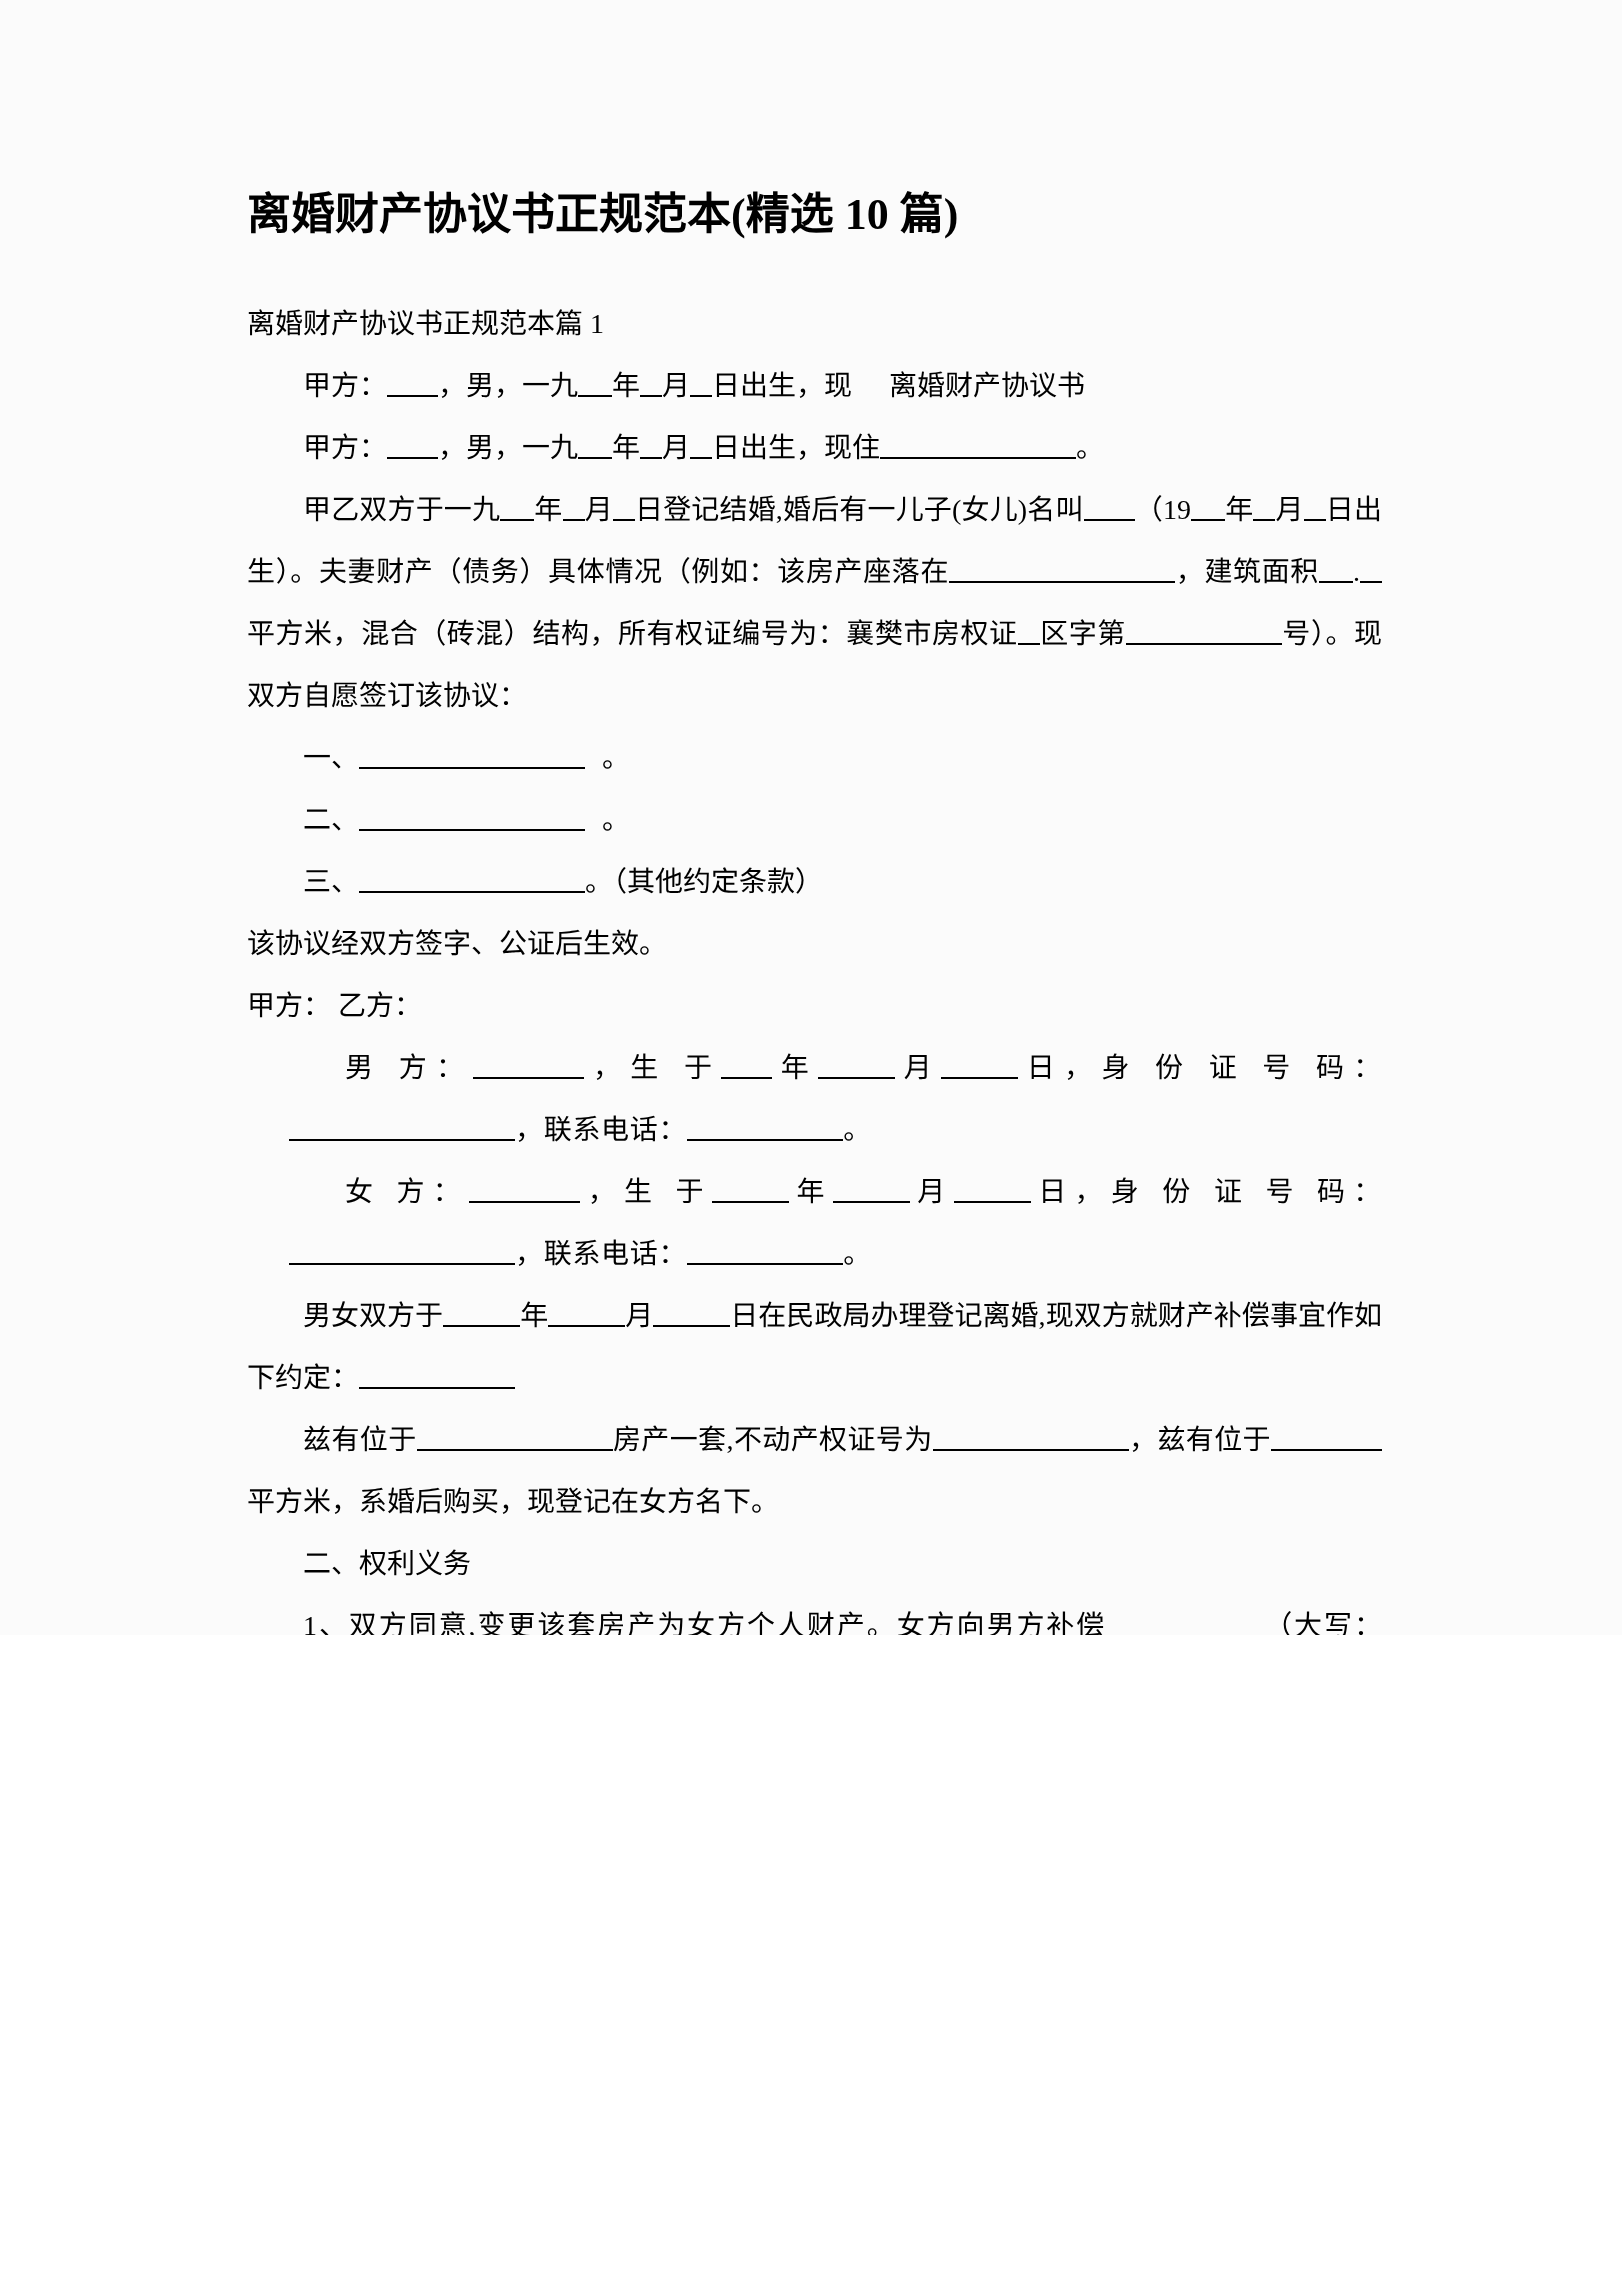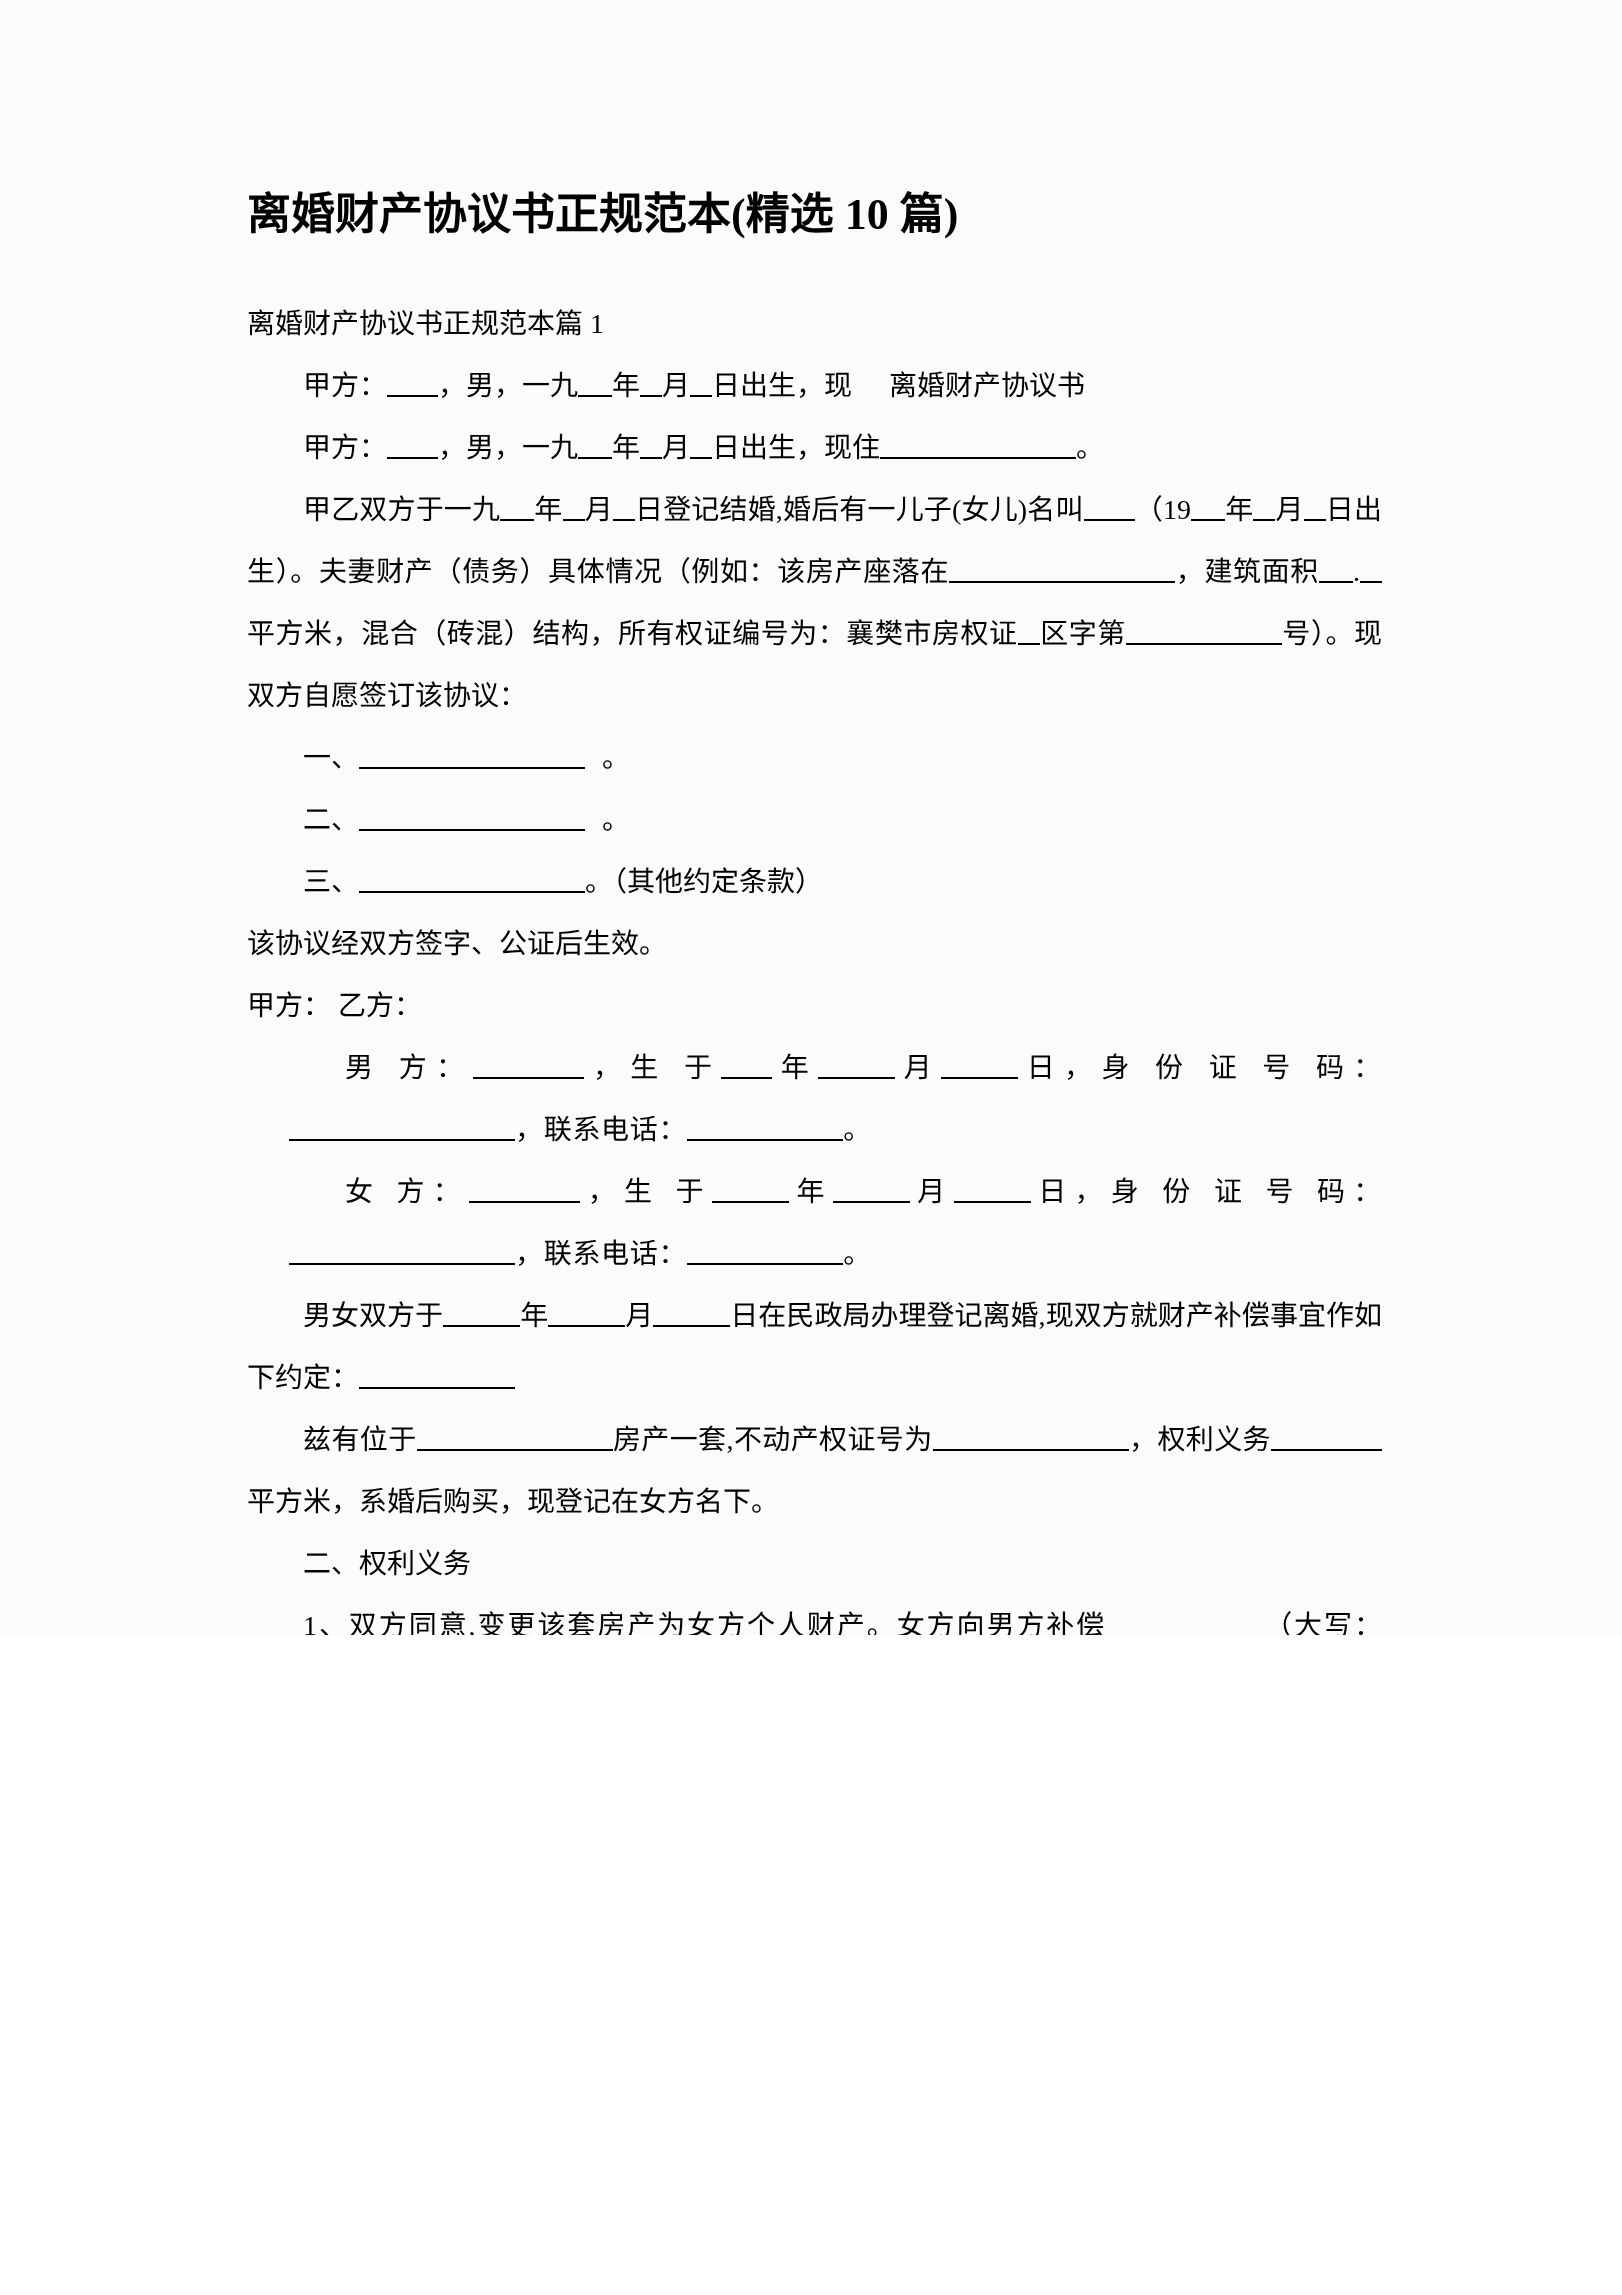--- a/index.html
+++ b/index.html
@@ -143,21 +143,21 @@
       <p class="para wide">
         <span>女 方：</span><span class="blank b-l"></span><span>，生 于</span><span class="blank b-m"></span><span>年</span><span class="blank b-m"></span><span>月</span><span class="blank b-m"></span><span>日，身 份 证 号 码：</span><span class="blank b-3xl"></span><span>，联系电话：</span><span class="blank b-xl"></span><span>。</span>
       </p>
 
       <p class="para">
         <span>男女双方于</span><span class="blank b-m"></span><span>年</span><span class="blank b-m"></span><span>月</span><span class="blank b-m"></span><span>日在民政局办理登记离婚,现双方就财产补偿事宜作如下约定：</span><span class="blank b-xl"></span>
       </p>
 
 
       <p class="para">
-        <span>兹有位于</span><span class="blank b-xxl"></span><span>房产一套,不动产权证号为</span><span class="blank b-xxl"></span><span>，权利义务</span><span class="blank b-l"></span><span>平方米，系婚后购买，现登记在女方名下。</span>
+        <span>兹有位于</span><span class="blank b-xxl"></span><span>房产一套,不动产权证号为</span><span class="blank b-xxl"></span><span>，兹有位于</span><span class="blank b-l"></span><span>平方米，系婚后购买，现登记在女方名下。</span>
       </p>
 
       <p class="para">
         <span>二、权利义务</span>
       </p>
 
       <p class="para">
         <span>1、双方同意,变更该套房产为女方个人财产。女方向男方补偿</span><span class="blank b-xl"></span><span>（大写：</span><span class="blank b-xl"></span><span>元）</span>
       </p>
 

